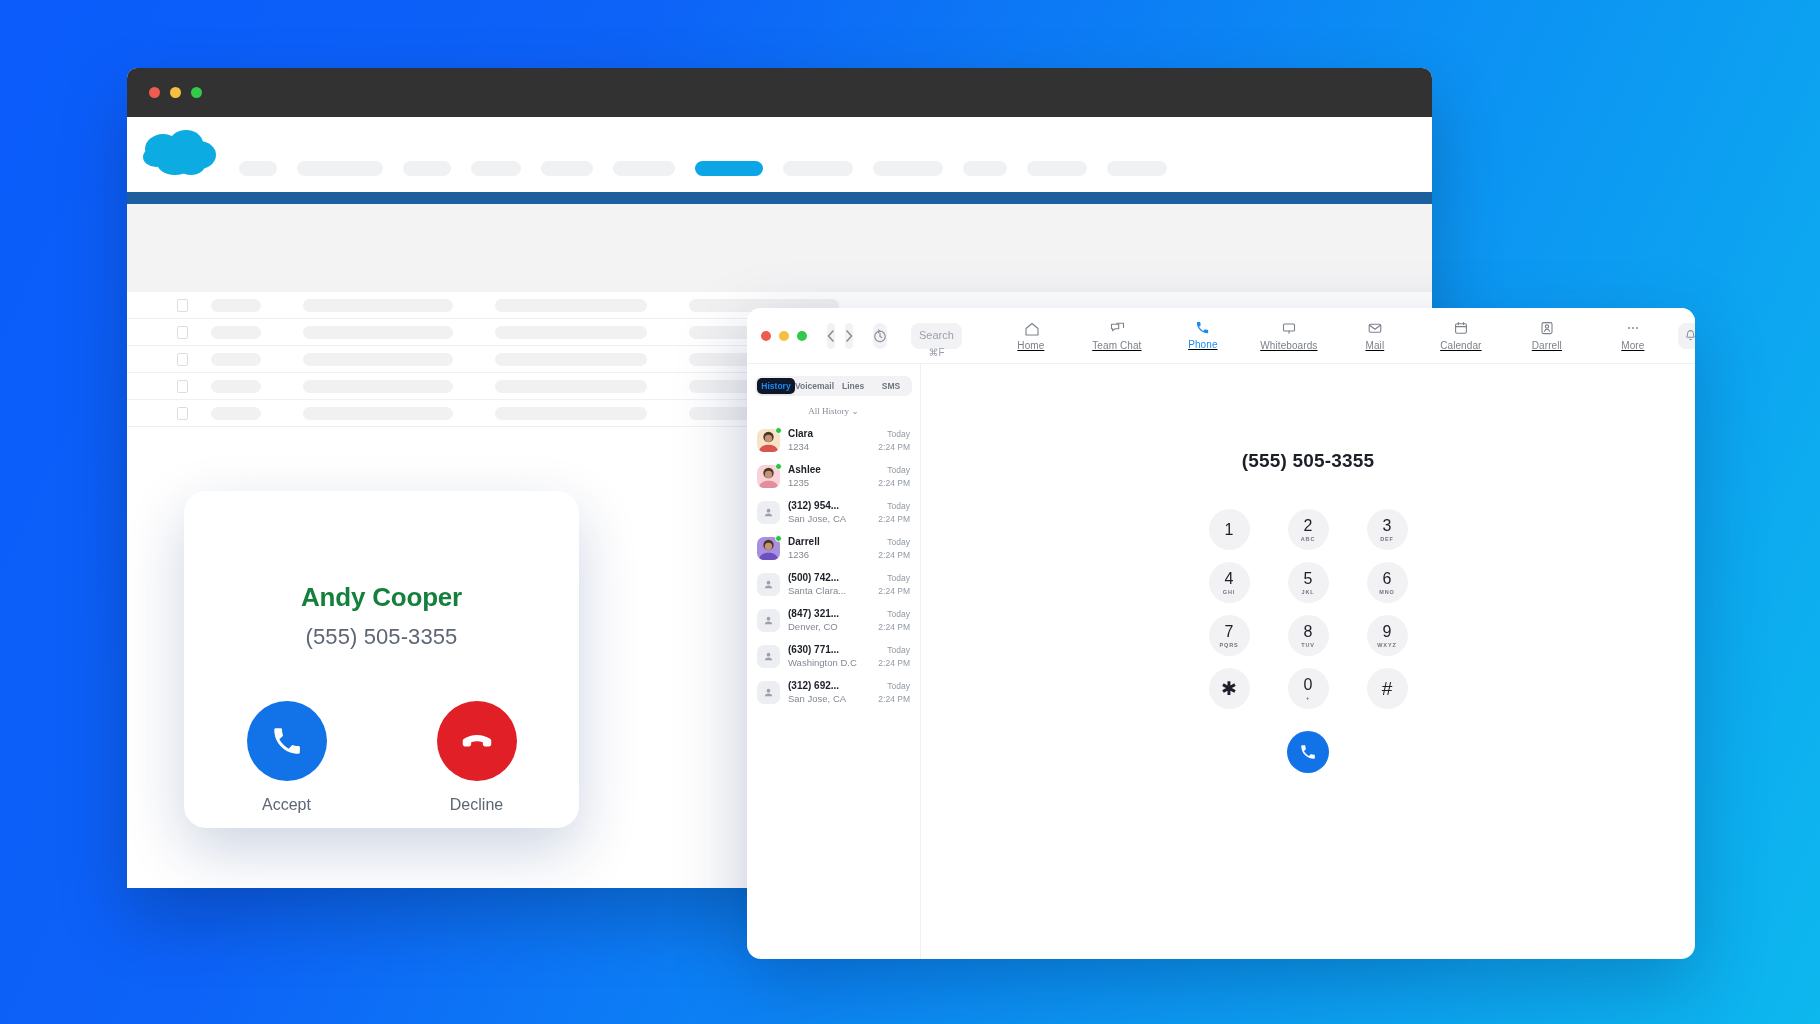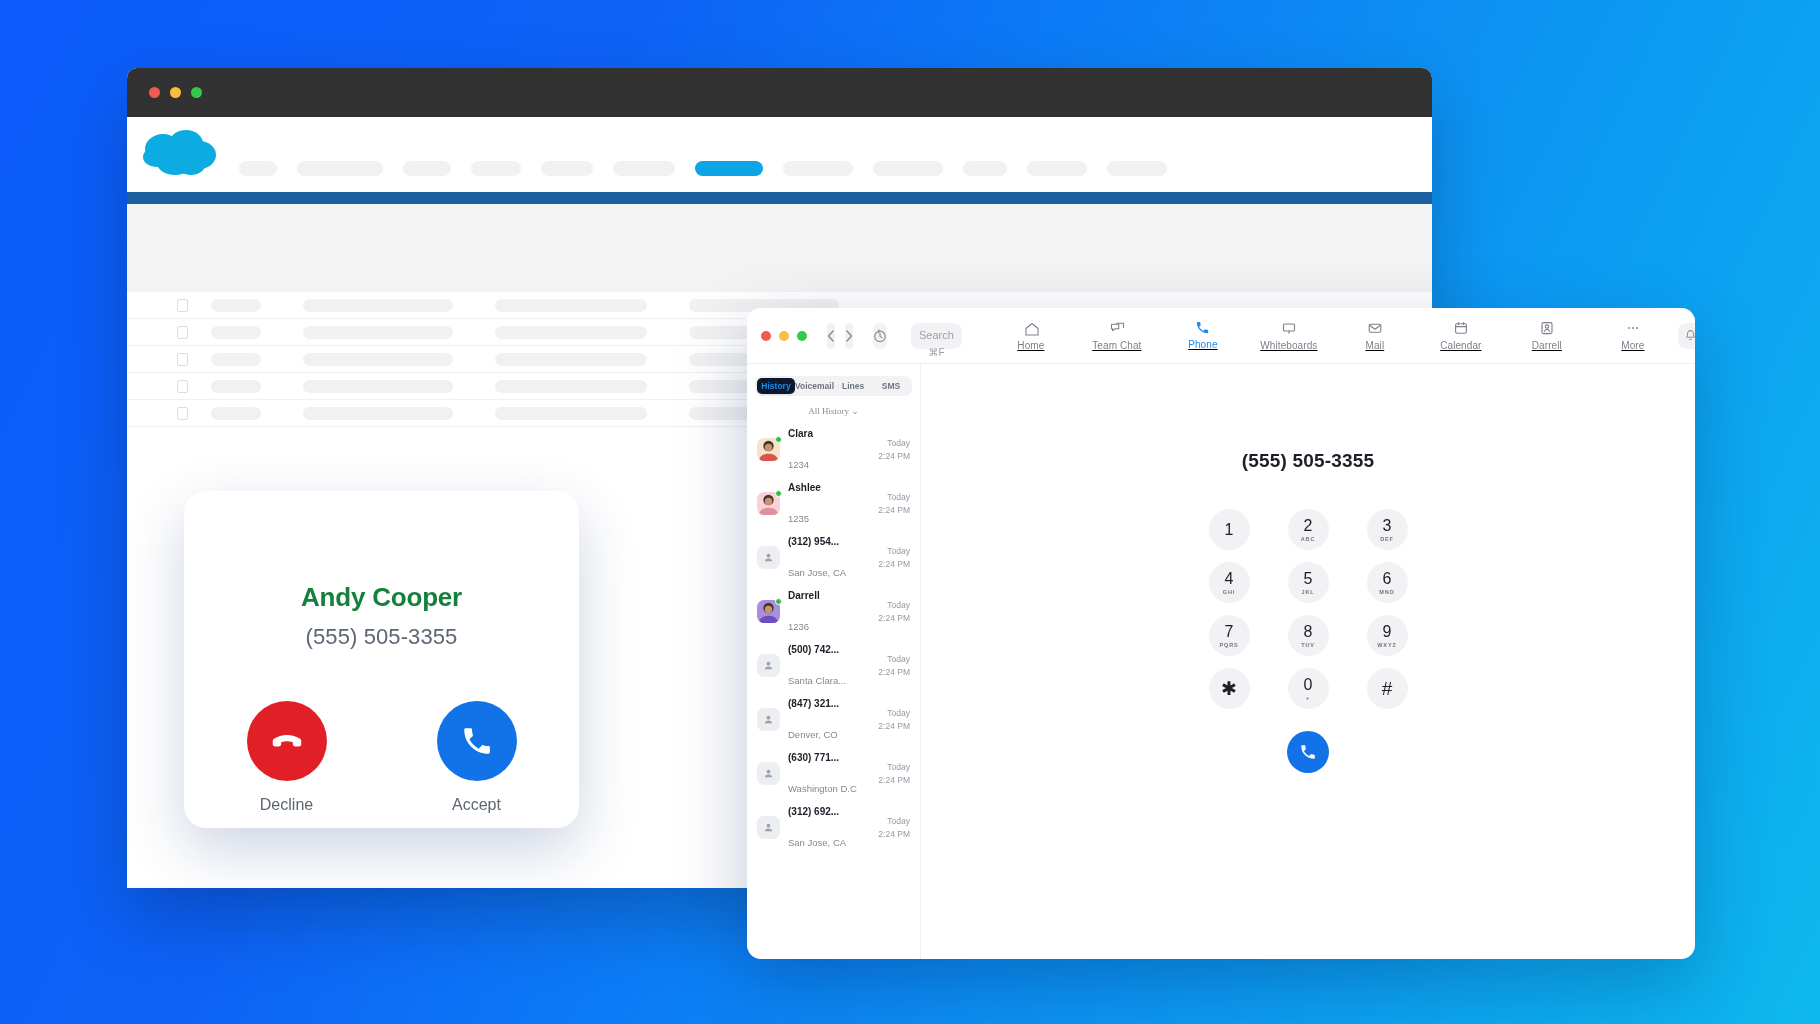--- a/index.html
+++ b/index.html
@@ -178,21 +178,21 @@
     position: absolute; right: -2px; top: -2px;
     width: 7px; height: 7px; border-radius: 50%;
     background: #2bc23e; border: 1.4px solid #fff;
   }
   .hist-main { flex: 1; min-width: 0; }
   .hist-title {
     font-size: 10px; font-weight: bold; color: #1b1f27;
     white-space: nowrap; overflow: hidden; text-overflow: ellipsis;
   }
   .hist-sub {
-    font-size: 9.5px; color: #828892; margin-top: 20px;
+    font-size: 9.5px; color: #828892; margin-top: 2px;
     white-space: nowrap; overflow: hidden;
   }
   .hist-meta { text-align: right; flex: 0 0 auto; }
   .hist-day { font-size: 8.5px; color: #9199a3; }
   .hist-time { font-size: 8.5px; color: #9199a3; margin-top: 3px; }
 
   
   #dialer-panel {
     flex: 1; display: flex; flex-direction: column; align-items: center;
     padding-top: 86px;
@@ -297,35 +297,35 @@
       </div>
     </div>
 </div>
 
 <div id="incoming-call-card">
   <div id="caller-name">Andy Cooper</div>
   <div id="caller-number">(555) 505-3355</div>
 
   <div id="call-actions">
     <div class="call-action">
+      <div class="call-circle accept">
+        <svg width="34" height="34" viewBox="0 0 24 24" fill="#fff">
+          <path d="M6.6 10.8c1.4 2.8 3.8 5.1 6.6 6.6l2.2-2.2c.3-.3.7-.4 1-.2 1.2.4 2.4.6 3.7.6.6 0 1 .4 1 1V20c0 .6-.4 1-1 1C10.6 21 3 13.4 3 4c0-.6.4-1 1-1h3.5c.6 0 1 .4 1 1 0 1.3.2 2.5.6 3.7.1.4 0 .7-.2 1l-2.3 2.1z"></path>
+        </svg>
+      </div>
+      <div class="call-action-label">Accept</div>
+    </div>
+
+    <div class="call-action">
       <div class="call-circle decline">
         <svg width="36" height="36" viewBox="0 0 24 24" fill="#fff">
           <path d="M12 8c-3.2 0-6.2.9-8.7 2.5-.5.3-.8.9-.8 1.5v2.1c0 .8.7 1.5 1.5 1.5h2.6c.8 0 1.5-.7 1.5-1.5v-1.2c1.2-.5 2.5-.7 3.9-.7s2.7.2 3.9.7v1.2c0 .8.7 1.5 1.5 1.5H20c.8 0 1.5-.7 1.5-1.5V12c0-.6-.3-1.2-.8-1.5C18.2 8.9 15.2 8 12 8z"></path>
         </svg>
       </div>
       <div class="call-action-label">Decline</div>
-    </div>
-
-    <div class="call-action">
-      <div class="call-circle accept">
-        <svg width="34" height="34" viewBox="0 0 24 24" fill="#fff">
-          <path d="M6.6 10.8c1.4 2.8 3.8 5.1 6.6 6.6l2.2-2.2c.3-.3.7-.4 1-.2 1.2.4 2.4.6 3.7.6.6 0 1 .4 1 1V20c0 .6-.4 1-1 1C10.6 21 3 13.4 3 4c0-.6.4-1 1-1h3.5c.6 0 1 .4 1 1 0 1.3.2 2.5.6 3.7.1.4 0 .7-.2 1l-2.3 2.1z"></path>
-        </svg>
-      </div>
-      <div class="call-action-label">Accept</div>
     </div>
   </div>
 </div>
 
 <div id="phone-window">
 
   <div id="phone-topbar">
     <div id="phone-lights">
       <span class="pl-dot tl-red"></span>
       <span class="pl-dot tl-yellow"></span>

